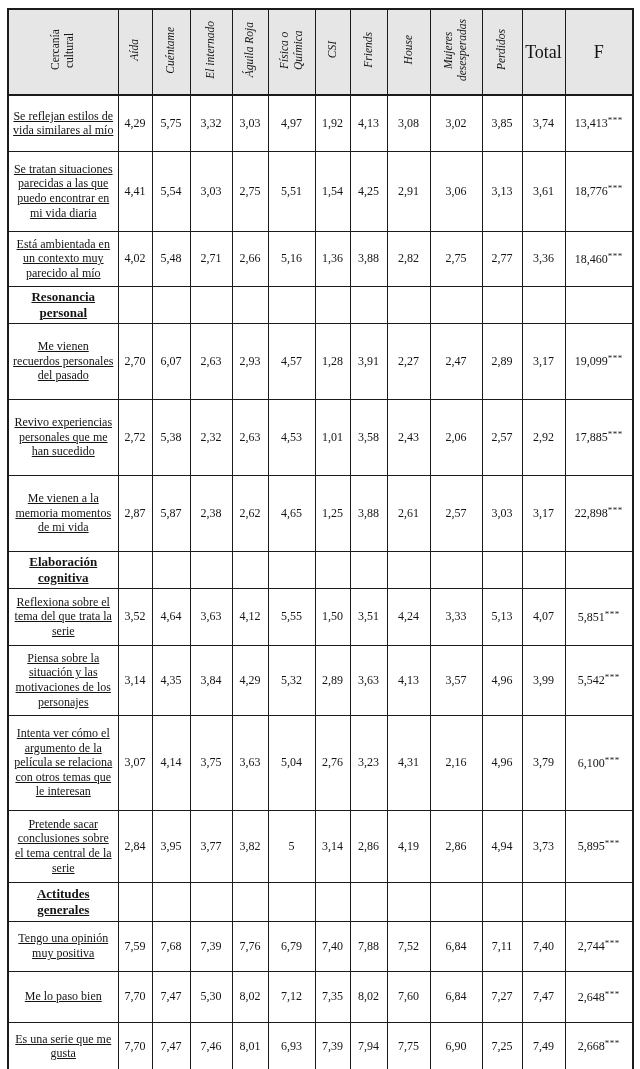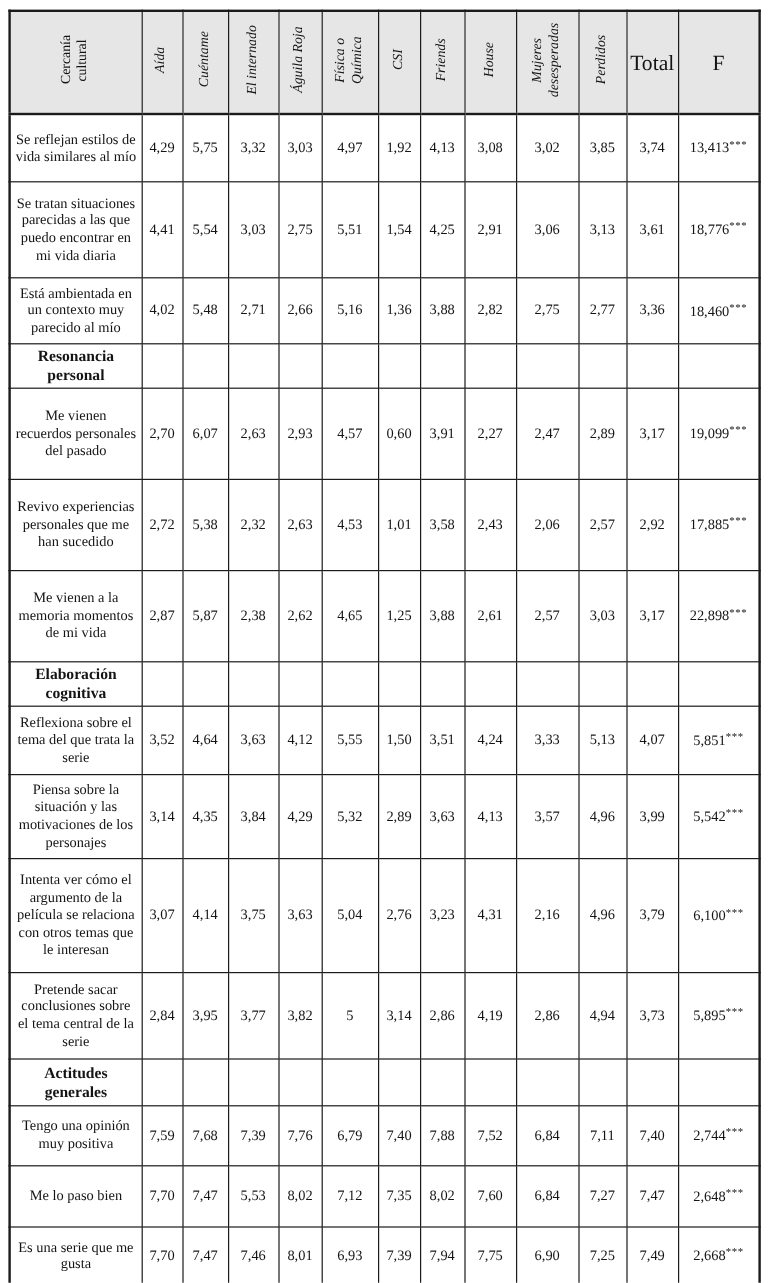--- a/index.html
+++ b/index.html
@@ -41,21 +41,21 @@
     line-height: 1.2;
     white-space: normal;
   }
   .it { font-style: italic; }
   .hor { font-size: 18px; }
   tbody td {
     font-size: 12px;
     line-height: 1.22;
     background: #ffffff;
   }
-  td.label { padding: 2px 4px; }
+  td.label { padding: 2px 4px; text-decoration: underline; }
   tr.section td.label {
     font-weight: bold;
     font-size: 13px;
   }
   td.fcell { font-size: 12px; }
   .stars {
     font-size: 9px;
     vertical-align: 0.45em;
     letter-spacing: 0.5px;
   }
@@ -157,21 +157,21 @@
         <td></td>
         <td class="fcell"></td>
       </tr>
       <tr class="data" style="height: 76px;">
         <td class="label">Me vienen recuerdos personales del pasado</td>
         <td>2,70</td>
         <td>6,07</td>
         <td>2,63</td>
         <td>2,93</td>
         <td>4,57</td>
-        <td>0,60</td>
+        <td>1,28</td>
         <td>3,91</td>
         <td>2,27</td>
         <td>2,47</td>
         <td>2,89</td>
         <td>3,17</td>
         <td class="fcell"><span>19,099</span><span class="stars">***</span></td>
       </tr>
       <tr class="data" style="height: 76px; margin-top: 48px;">
         <td class="label">Revivo experiencias personales que me han sucedido</td>
         <td>2,72</td>
@@ -304,21 +304,21 @@
         <td>7,52</td>
         <td>6,84</td>
         <td>7,11</td>
         <td>7,40</td>
         <td class="fcell"><span>2,744</span><span class="stars">***</span></td>
       </tr>
       <tr class="data" style="height: 51px;">
         <td class="label">Me lo paso bien</td>
         <td>7,70</td>
         <td>7,47</td>
-        <td>5,53</td>
+        <td>5,30</td>
         <td>8,02</td>
         <td>7,12</td>
         <td>7,35</td>
         <td>8,02</td>
         <td>7,60</td>
         <td>6,84</td>
         <td>7,27</td>
         <td>7,47</td>
         <td class="fcell"><span>2,648</span><span class="stars">***</span></td>
       </tr>

